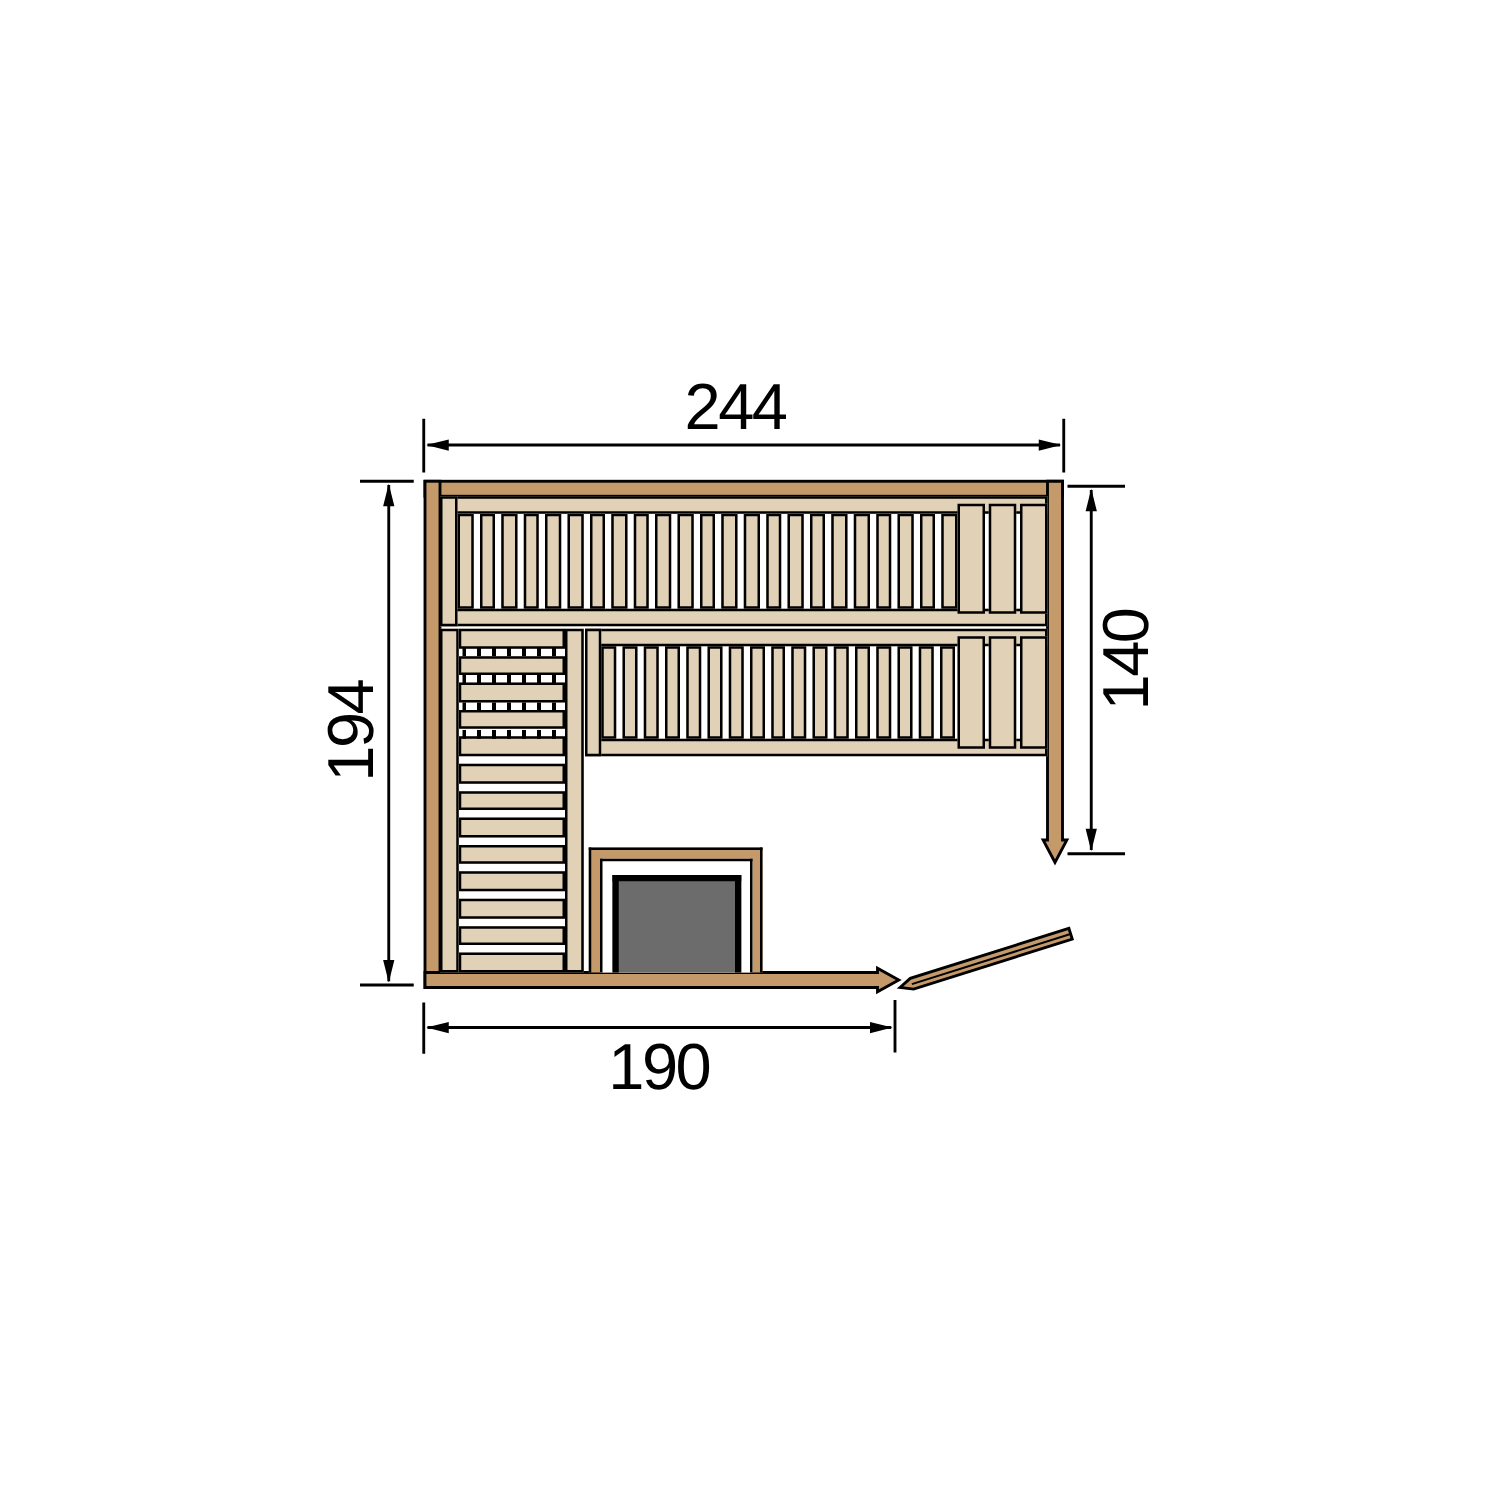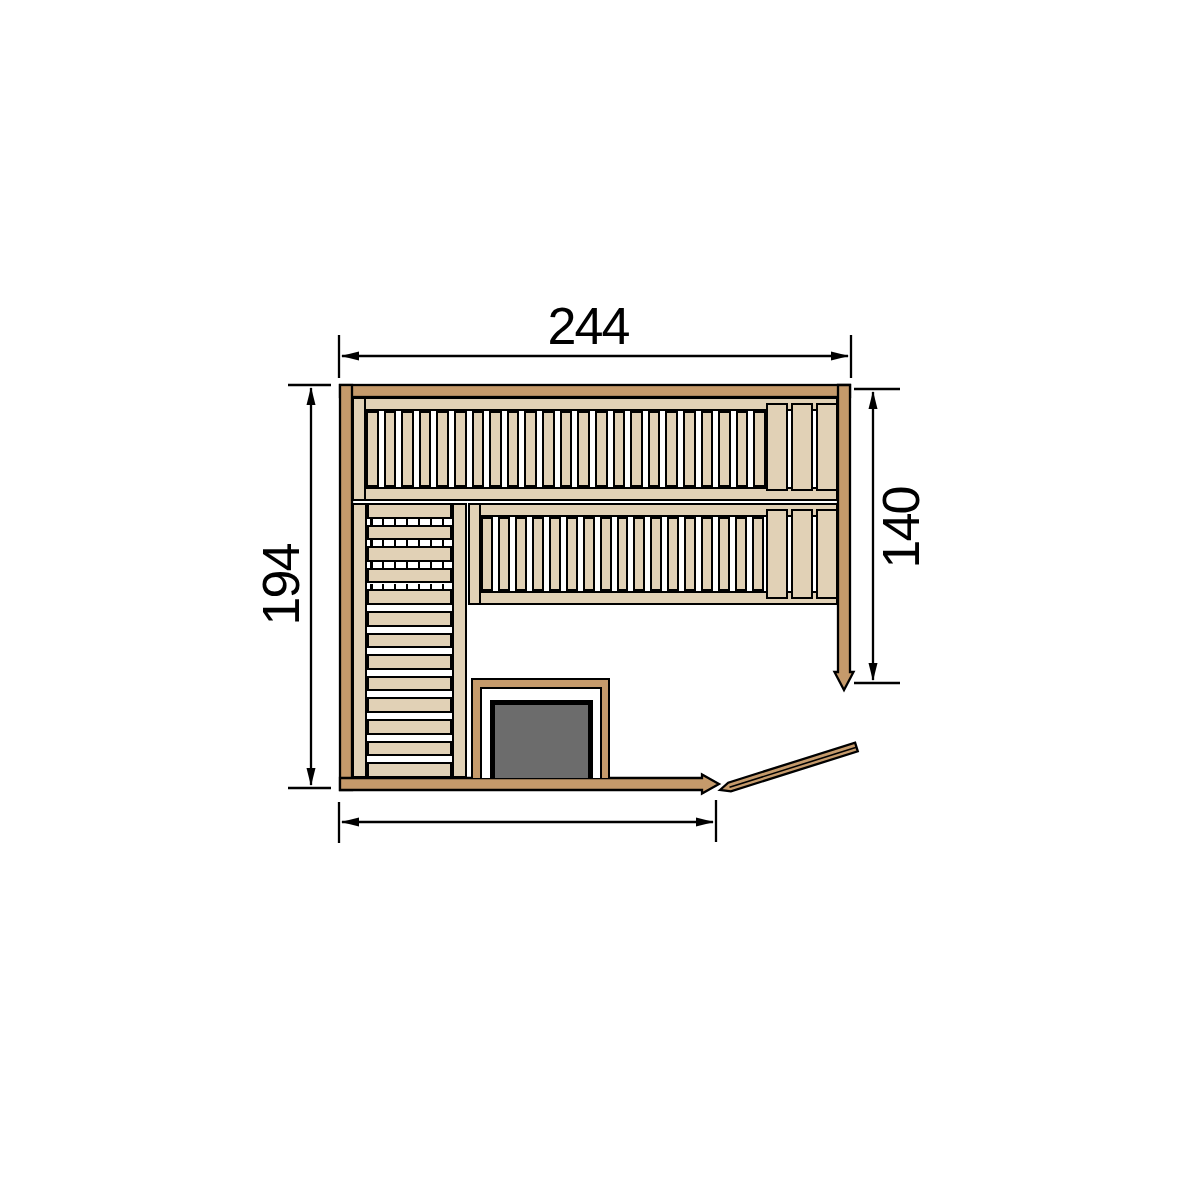--- a/index.html
+++ b/index.html
@@ -160,14 +160,15 @@
   <div class="dash-gap" style="left:370px;top:584px;width:79px;"></div>
 
   <div class="part stove-guard" style="left:471px;top:678px;width:139px;height:100px;">
     <div class="stove-guard-inner"></div>
   </div>
   <div class="part stove-body" style="left:490px;top:700px;width:103px;height:78px;"></div>
 
   <div class="dim-label" style="left:488px;top:298px;">244</div>
   <div class="dim-label rot" style="left:181px;top:557px;">194</div>
   <div class="dim-label rot" style="left:801px;top:500px;">140</div>
+  <div class="dim-label" style="left:427px;top:826px;">190</div>
 
 </div>
 
 </body></html>

